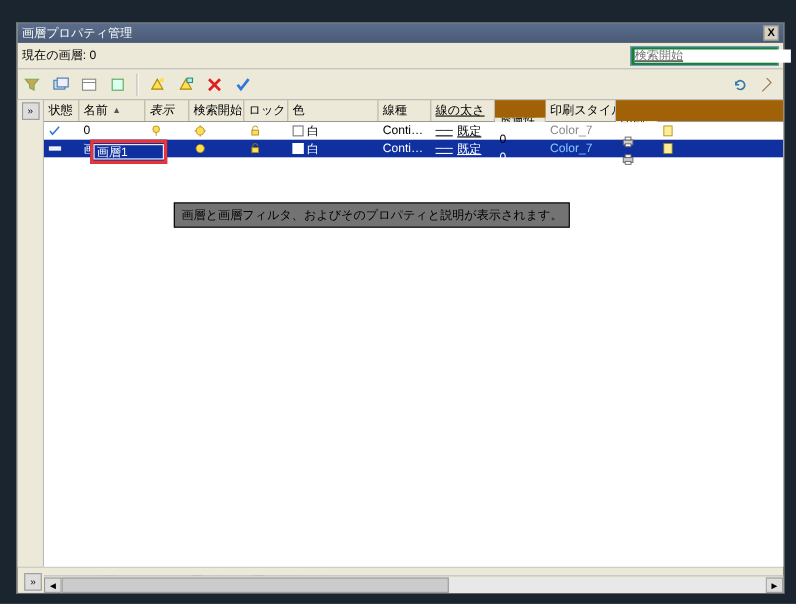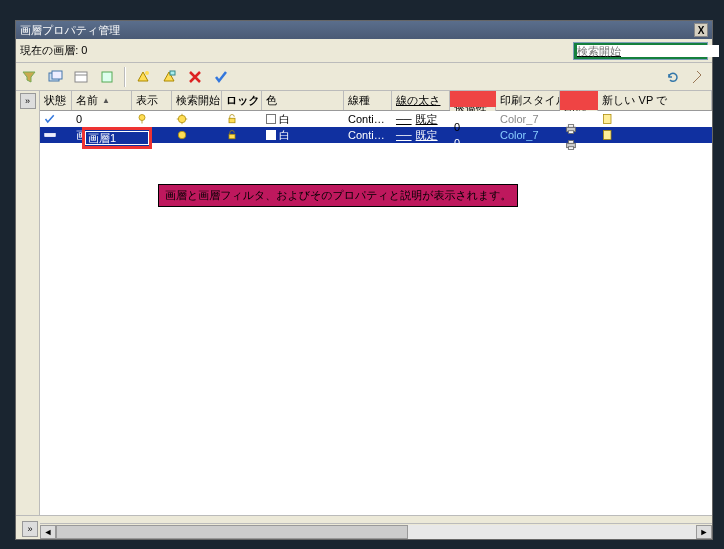--- a/index.html
+++ b/index.html
@@ -13,39 +13,39 @@
   .search input { flex: 1; border: none; outline: none; font-size: 11px; color: #888; }
   .search .mag { width: 12px; height: 12px; }
   .toolbar { height: 28px; display: flex; align-items: center; padding: 2px 4px; gap: 8px; border-bottom: 1px solid #bbb; }
   .tbtn { width: 18px; height: 18px; border: 1px solid transparent; display: flex; align-items: center; justify-content: center; cursor: pointer; }
   .tsep { width: 2px; height: 20px; border-left: 1px solid #bbb; border-right: 1px solid #fff; }
   .tspacer { flex: 1; }
   .body { display: flex; height: 424px; }
   .filtcol { width: 24px; border-right: 1px solid #bbb; display: flex; align-items: flex-start; justify-content: center; padding-top: 2px; background:#ece9d8; }
   .chevbtn { width: 16px; height: 16px; border: 1px solid #999; background: #ddd; display:flex; align-items:center; justify-content:center; cursor:pointer; font-size:9px;}
   .gridwrap { flex: 1; display: flex; flex-direction: column; position:relative; background:#fff;}
-  .gridhead { display: flex; background: #ef4444; border-bottom: 1px solid #999; height: 20px; }
+  .gridhead { display: flex; background: #a16207; border-bottom: 1px solid #999; height: 20px; }
   .gh { border-right: 1px solid #bbb; padding: 2px 4px; font-size: 11px; display: flex; align-items: center; background:#ece9d8; overflow:hidden; white-space:nowrap;}
   .gh .sort { margin-left: 4px; font-size: 8px; color: #555;}
   .gridbody { flex: 1; background: #fff; position: relative; overflow:hidden;}
   .row { display: flex; height: 16px; align-items: center; }
   .row.sel { background: #1030a0; color: #fff; }
   .cell { padding: 0 4px; font-size: 11px; display: flex; align-items: center; overflow:hidden; white-space:nowrap;}
   .swatch { width: 10px; height: 10px; border: 1px solid #777; display:inline-block; margin-right: 3px; }
   .editbox { position: absolute; border: 3px solid #e33; background: #1030a0; color:#fff; left:42px; top:16px; width:70px; height:22px; display:flex; align-items:center; }
   .editbox input { width:100%; border:1px solid #fff; background:#1030a0; color:#fff; font-size:11px; padding:0 2px; outline:none;}
-  .tooltip { position:absolute; left:118px; top:73px; background:#be185d; border:1px solid #000; padding:3px 6px; font-size:11px; white-space:nowrap;}
+  .tooltip { position:absolute; left:118px; top:73px; background:#737373; border:1px solid #000; padding:3px 6px; font-size:11px; white-space:nowrap;}
   .hscroll { height: 16px; background:#ece9d8; border-top:1px solid #bbb; display:flex; align-items:center; position:absolute; bottom:0; left:24px; right:0;}
   .sarrow { width:16px; height:14px; background:#ddd; border:1px solid #999; display:flex; align-items:center; justify-content:center; font-size:9px; cursor:pointer;}
   .strack { flex:1; background:#e8e8e8; height:14px; position:relative;}
   .sthumb { position:absolute; left:0; width:55%; height:100%; background:#ccc; border:1px solid #999;}
   .footer { height: 26px; display:flex; align-items:center; padding: 2px 6px; gap:6px; border-top:1px solid #bbb;}
   svg { width:100%; height:100%; display:block;}
   .gray { color:#888;}
-  .c-status{width:32px;} .c-name{width:60px;} .c-vis{width:40px;} .c-frz{width:50px;} .c-lock{width:40px;font-weight:bold;} .c-col{width:82px;} .c-lt{width:48px;text-align:right;} .c-lw{width:58px;text-decoration:underline;} .c-tr{width:46px;margin-top:16px;} .c-ps{width:64px;} .c-pr{width:38px;margin-top:19px;} .c-vp{flex:1;}
+  .c-status{width:32px;} .c-name{width:60px;} .c-vis{width:40px;font-style:italic;} .c-frz{width:50px;} .c-lock{width:40px;} .c-col{width:82px;} .c-lt{width:48px;text-align:right;} .c-lw{width:58px;text-decoration:underline;} .c-tr{width:46px;margin-top:16px;} .c-ps{width:64px;} .c-pr{width:38px;margin-top:19px;} .c-vp{flex:1;}
 </style>
 </head>
 <body>
 
 <div class="window">
   <div class="titlebar">
     <span>画層プロパティ管理</span>
     <div class="close">X</div>
   </div>
 
@@ -135,21 +135,20 @@
           </div>
         <div class="gh c-vis">表示</div>
         <div class="gh c-frz">検索開始</div>
         <div class="gh c-lock">ロック</div>
         <div class="gh c-col">色</div>
         <div class="gh c-lt">線種</div>
         <div class="gh c-lw">線の太さ</div>
         <div class="gh c-tr">透過性</div>
         <div class="gh c-ps">印刷スタイル</div>
         <div class="gh c-pr">印刷</div>
-        <div class="gh c-vp">新しい VP で</div>
       </div>
 
       <div class="gridbody">
 
         <div class="row">
           <div class="cell c-status">
               <svg viewBox="0 0 16 16" style="width:12px;height:12px">
                 <path d="M2 8l3 4 8-9" fill="none" stroke="#37d" stroke-width="2"></path>
               </svg>
             </div>

